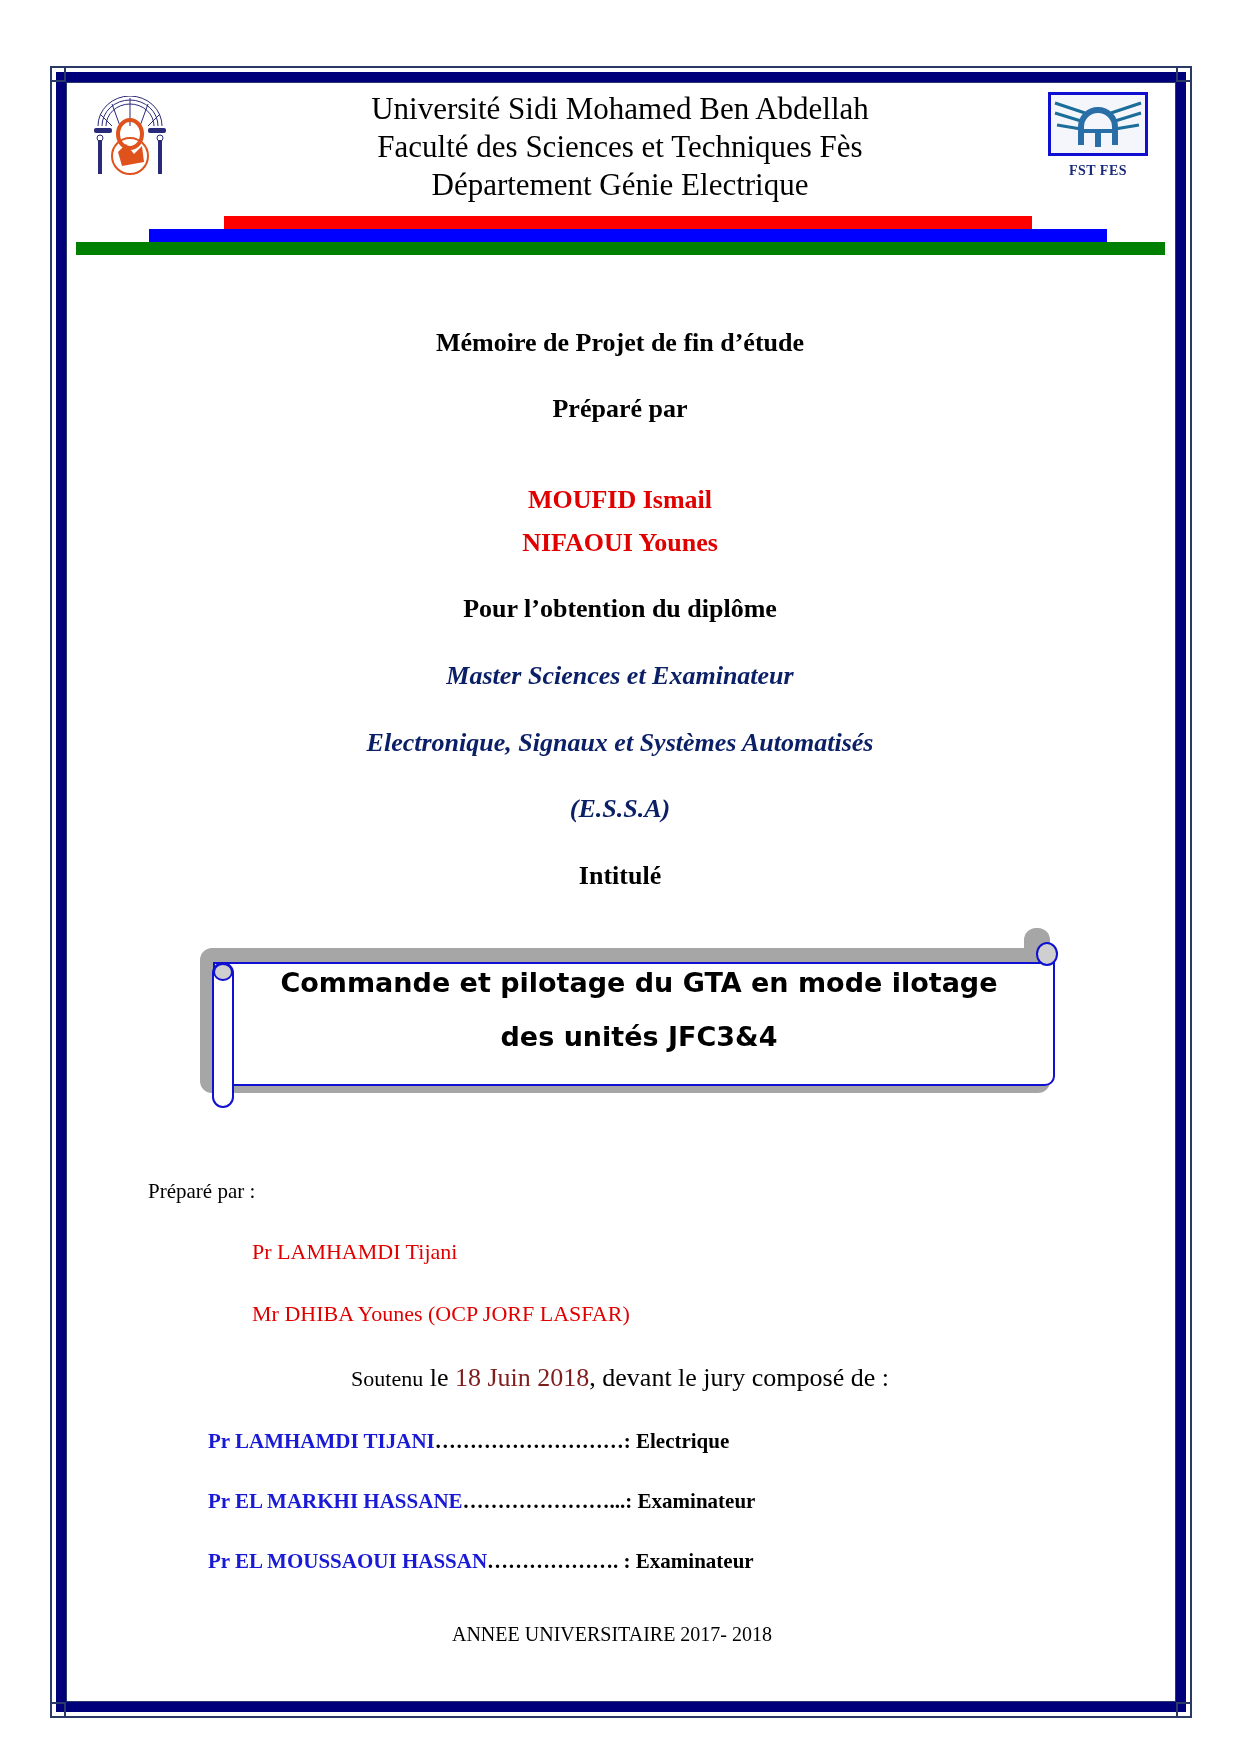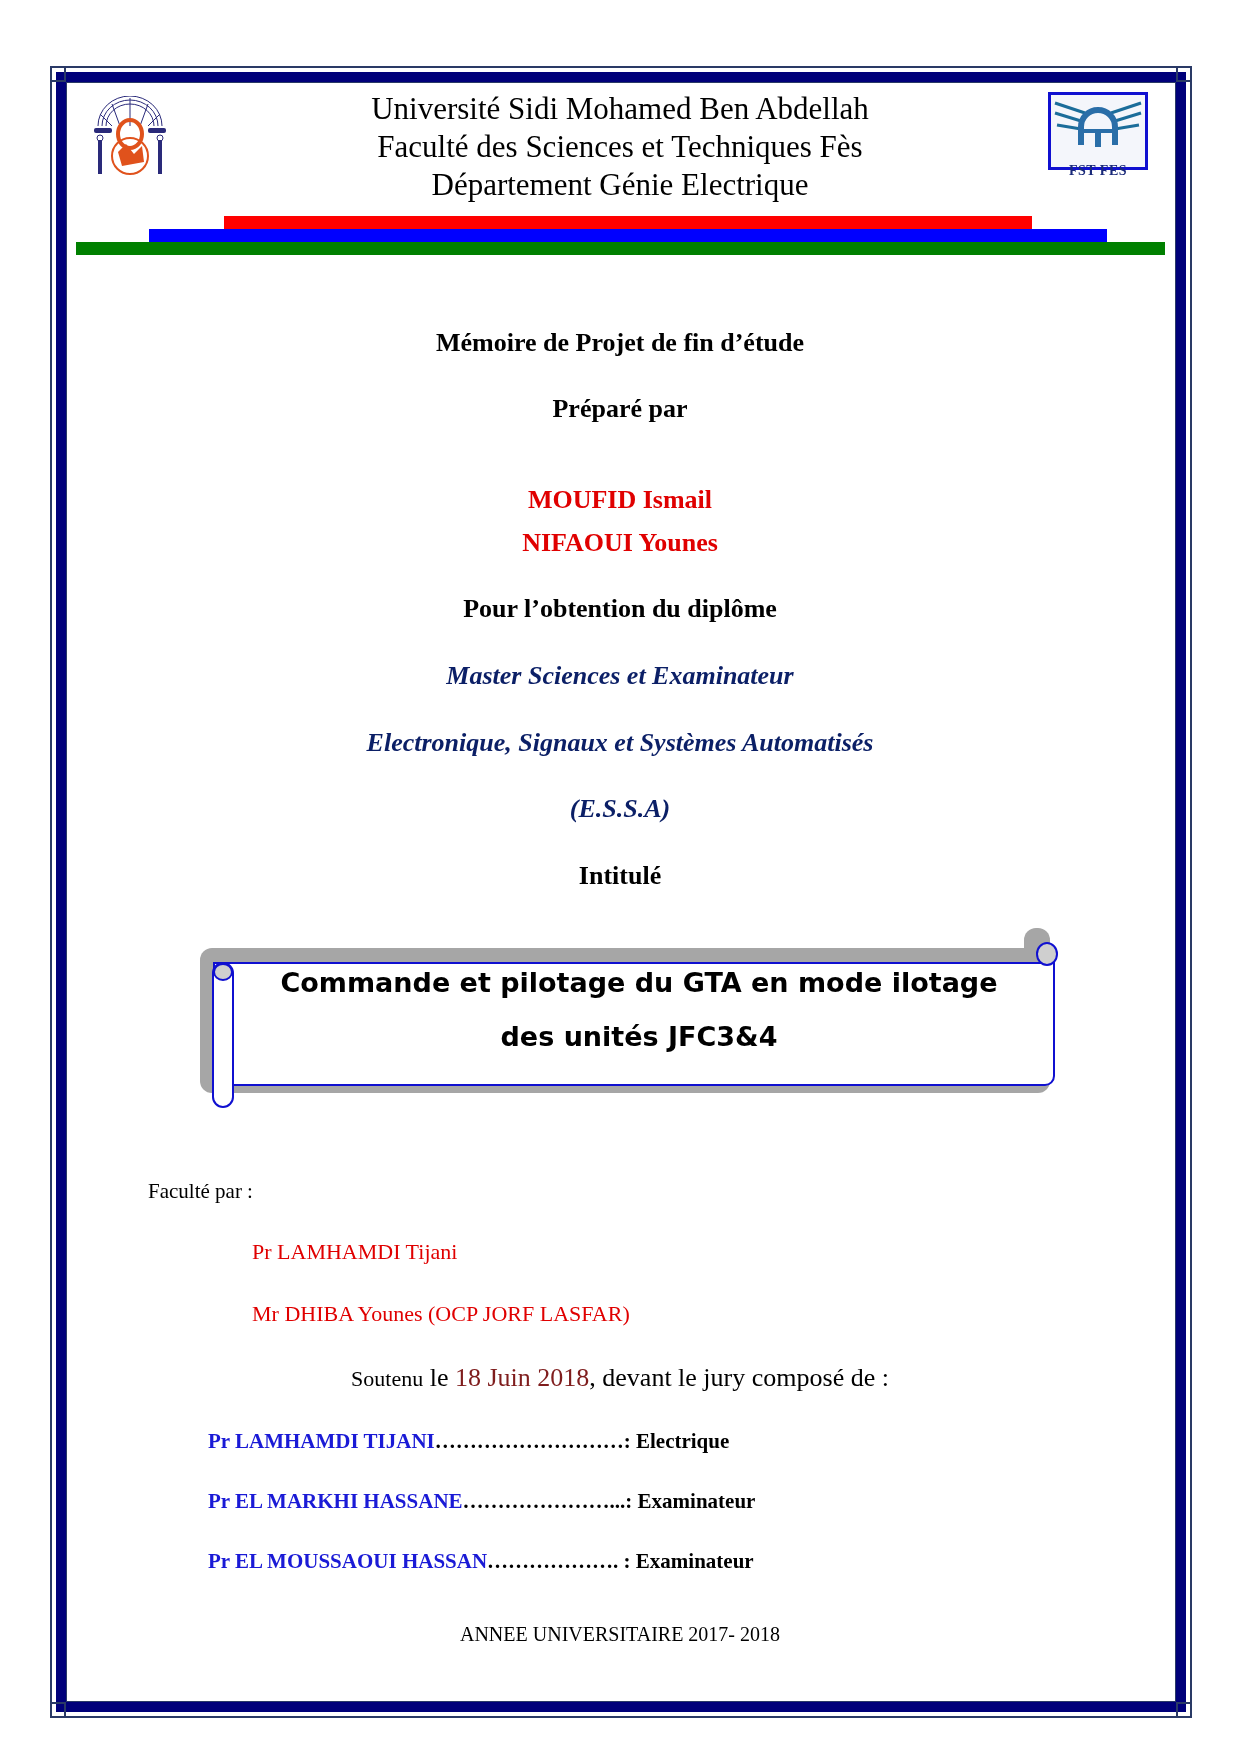--- a/index.html
+++ b/index.html
@@ -30,25 +30,25 @@
   .scroll-roll-right { left:1036px; top:926px; width:22px; height:24px; background:#cfcfcf; border:2px solid #1010d0; border-radius:50%; box-sizing:border-box; }
   .scroll-title { left:236px; width:806px; text-align:center; font-family:"DejaVu Sans", sans-serif; font-weight:bold; font-size:27px; line-height:32px; color:#000; }
 
   .enc-label { font-size:21px; line-height:26px; }
   .supervisor { font-size:22px; line-height:28px; color:#e00000; }
   .soutenu { left:150px; width:940px; text-align:center; font-size:26px; line-height:32px; }
   .soutenu .small { font-size:22px; }
   .jury { font-family:"Liberation Serif", serif; font-weight:bold; font-size:21px; line-height:26px; white-space:nowrap; }
   .jury .name { color:#1a1ad6; }
   .jury .dots, .jury .role { color:#000; }
-  .footer { left:300px; width:640px; text-align:center; font-size:20px; line-height:24px; }
+  .footer { left:292px; width:640px; text-align:center; font-size:20px; line-height:24px; }
 
   
   .logo-left { left:92px; top:80px; width:76px; height:80px; }
-  .logo-right { left:1048px; top:76px; width:100px; height:78px; background:#f4f6fb; border:3px solid #1010d0; box-sizing:border-box; }
+  .logo-right { left:1048px; top:76px; width:100px; height:64px; background:#f4f6fb; border:3px solid #1010d0; box-sizing:border-box; }
 </style>
 </head>
 <body>
 
 <div class="abs frame-outer"></div>
 <div class="abs frame-thick"></div>
 <div class="abs frame-inner"></div>
 <div class="abs corner" style="left:50px;top:50px;"></div>
 <div class="abs corner" style="left:1176px;top:50px;"></div>
 <div class="abs corner" style="left:50px;top:1686px;"></div>
@@ -115,21 +115,21 @@
 
 <div class="abs scroll-shadow"></div>
 <div class="abs scroll-shadow-tab"></div>
 <div class="abs scroll-body"></div>
 <div class="abs scroll-roll-left"></div>
 <div class="abs scroll-roll-left-cap"></div>
 <div class="abs scroll-roll-right"></div>
 <div class="abs scroll-title" style="top:951px;">Commande et pilotage du GTA en mode ilotage</div>
 <div class="abs scroll-title" style="top:1005px;">des unités JFC3&amp;4</div>
 
-<div class="abs enc-label" style="left:148px;top:1162px;">Faculté par :</div>
+<div class="abs enc-label" style="left:148px;top:1162px;">Préparé par :</div>
 <div class="abs supervisor" style="left:252px;top:1222px;">Pr LAMHAMDI Tijani</div>
 <div class="abs supervisor" style="left:252px;top:1284px;">Mr DHIBA Younes (OCP JORF LASFAR)</div>
 
 <div class="abs soutenu" style="top:1346px;">
   <span class="small">Soutenu</span><span style="white-space:pre;"> le </span><span style="color:#7f1d1d;">18 Juin 2018</span><span>, devant le jury composé de :</span>
 </div>
 
 <div class="abs jury" style="left:208px;top:1412px;">
   <span class="name">Pr LAMHAMDI TIJANI</span><span class="dots">………………………</span><span class="role">: Electrique</span>
 </div>

